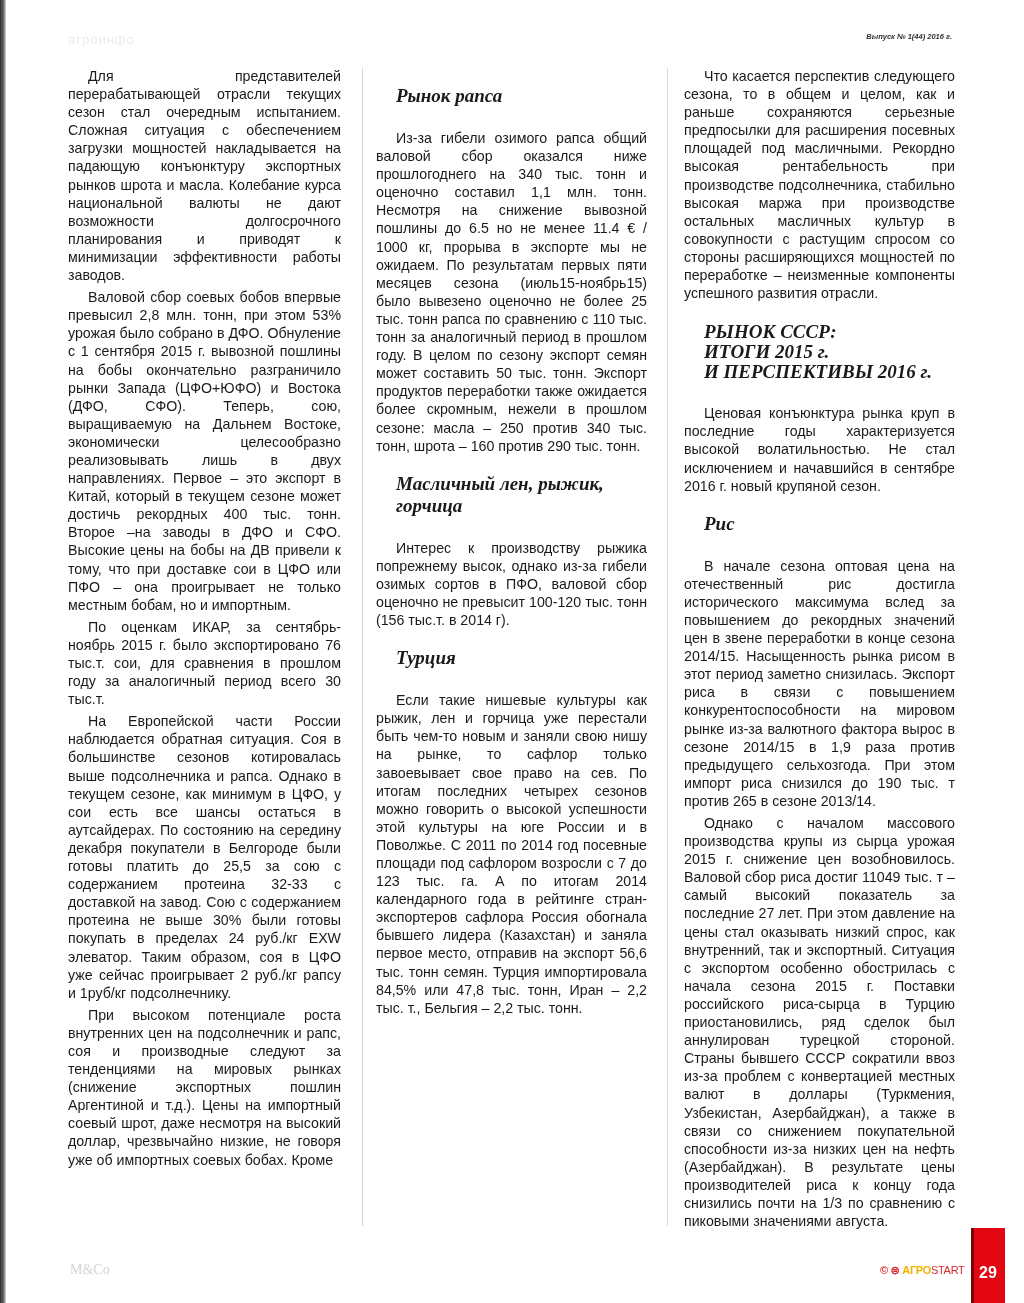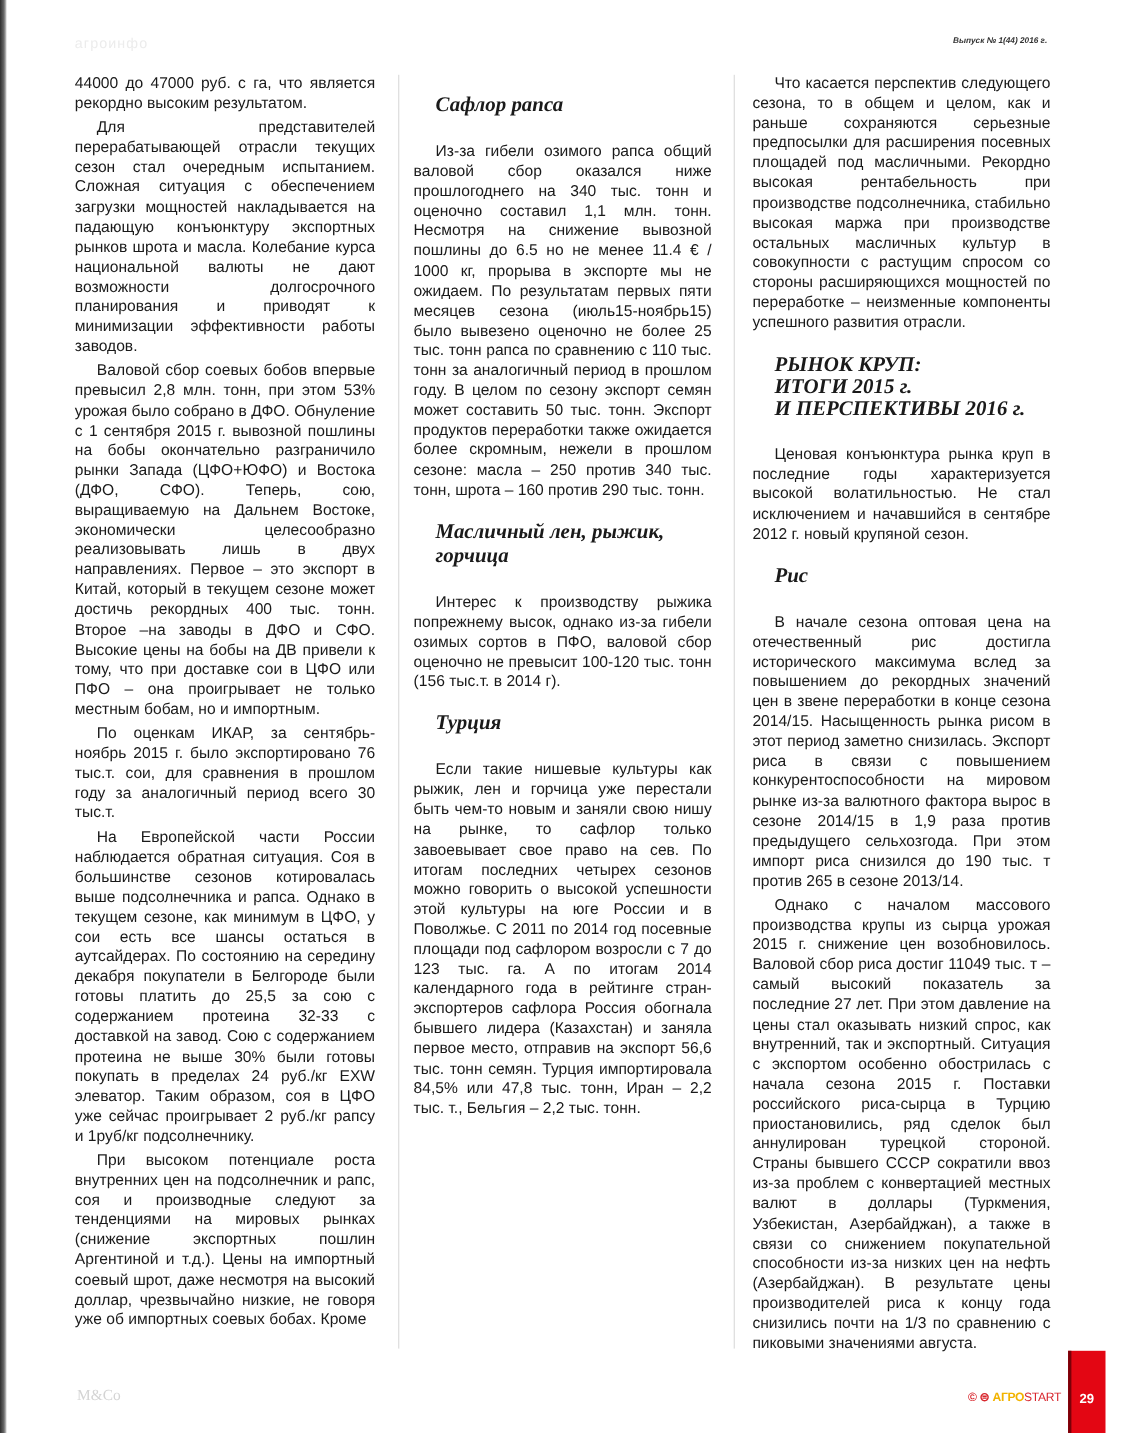--- a/index.html
+++ b/index.html
@@ -55,60 +55,59 @@
     color: #d8262d; letter-spacing: -0.3px;
   }
   .footer-brand .agro { color: #f2b300; }
   .footer-brand .start { color: #d8262d; font-weight: normal; }
   .page-tab {
     position: absolute; left: 971px; top: 1228px; width: 31px; height: 75px;
     background: #e30613; border-left: 3px solid #7a0008;
   }
   .page-num {
     position: absolute; left: 976px; top: 1264px; width: 24px; text-align: center;
-    color: #fff; font-weight: bold; font-size: 12px;
+    color: #fff; font-weight: bold; font-size: 16px;
   }
 </style>
 </head>
 <body>
 
 <div class="spine"></div>
 
 <div class="header-logo">агроинфо</div>
 <div class="issue">Выпуск № 1(44) 2016 г.</div>
 
 <div class="divider d1"></div>
 <div class="divider d2"></div>
 
 <div class="col col1">
-  <p class="noindent">44000 до 47000 руб. с га, что является рекордно высоким результатом.</p>
   <p>Для представителей перерабатывающей отрасли текущих сезон стал очередным испытанием. Сложная ситуация с обеспечением загрузки мощностей накладывается на падающую конъюнктуру экспортных рынков шрота и масла. Колебание курса национальной валюты не дают возможности долгосрочного планирования и приводят к минимизации эффективности работы заводов.</p>
   <p>Валовой сбор соевых бобов впервые превысил 2,8 млн. тонн, при этом 53% урожая было собрано в ДФО. Обнуление с 1 сентября 2015 г. вывозной пошлины на бобы окончательно разграничило рынки Запада (ЦФО+ЮФО) и Востока (ДФО, СФО). Теперь, сою, выращиваемую на Дальнем Востоке, экономически целесообразно реализовывать лишь в двух направлениях. Первое – это экспорт в Китай, который в текущем сезоне может достичь рекордных 400 тыс. тонн. Второе –на заводы в ДФО и СФО. Высокие цены на бобы на ДВ привели к тому, что при доставке сои в ЦФО или ПФО – она проигрывает не только местным бобам, но и импортным.</p>
   <p>По оценкам ИКАР, за сентябрь-ноябрь 2015 г. было экспортировано 76 тыс.т. сои, для сравнения в прошлом году за аналогичный период всего 30 тыс.т.</p>
   <p>На Европейской части России наблюдается обратная ситуация. Соя в большинстве сезонов котировалась выше подсолнечника и рапса. Однако в текущем сезоне, как минимум в ЦФО, у сои есть все шансы остаться в аутсайдерах. По состоянию на середину декабря покупатели в Белгороде были готовы платить до 25,5 за сою с содержанием протеина 32-33 с доставкой на завод. Сою с содержанием протеина не выше 30% были готовы покупать в пределах 24 руб./кг EXW элеватор. Таким образом, соя в ЦФО уже сейчас проигрывает 2 руб./кг рапсу и 1руб/кг подсолнечнику.</p>
   <p>При высоком потенциале роста внутренних цен на подсолнечник и рапс, соя и производные следуют за тенденциями на мировых рынках (снижение экспортных пошлин Аргентиной и т.д.). Цены на импортный соевый шрот, даже несмотря на высокий доллар, чрезвычайно низкие, не говоря уже об импортных соевых бобах. Кроме</p>
 </div>
 
 <div class="col col2">
-  <h2>Сафлор рапса</h2>
+  <h2>Рынок рапса</h2>
   <p>Из-за гибели озимого рапса общий валовой сбор оказался ниже прошлогоднего на 340 тыс. тонн и оценочно составил 1,1 млн. тонн. Несмотря на снижение вывозной пошлины до 6.5 но не менее 11.4 € / 1000 кг, прорыва в экспорте мы не ожидаем. По результатам первых пяти месяцев сезона (июль15-ноябрь15) было вывезено оценочно не более 25 тыс. тонн рапса по сравнению с 110 тыс. тонн за аналогичный период в прошлом году. В целом по сезону экспорт семян может составить 50 тыс. тонн. Экспорт продуктов переработки также ожидается более скромным, нежели в прошлом сезоне: масла – 250 против 340 тыс. тонн, шрота – 160 против 290 тыс. тонн.</p>
   <h2>Масличный лен, рыжик, горчица</h2>
   <p>Интерес к производству рыжика попрежнему высок, однако из-за гибели озимых сортов в ПФО, валовой сбор оценочно не превысит 100-120 тыс. тонн (156 тыс.т. в 2014 г).</p>
   <h2>Турция</h2>
   <p>Если такие нишевые культуры как рыжик, лен и горчица уже перестали быть чем-то новым и заняли свою нишу на рынке, то сафлор только завоевывает свое право на сев. По итогам последних четырех сезонов можно говорить о высокой успешности этой культуры на юге России и в Поволжье. С 2011 по 2014 год посевные площади под сафлором возросли с 7 до 123 тыс. га. А по итогам 2014 календарного года в рейтинге стран-экспортеров сафлора Россия обогнала бывшего лидера (Казахстан) и заняла первое место, отправив на экспорт 56,6 тыс. тонн семян. Турция импортировала 84,5% или 47,8 тыс. тонн, Иран – 2,2 тыс. т., Бельгия – 2,2 тыс. тонн.</p>
 </div>
 
 <div class="col col3">
   <p>Что касается перспектив следующего сезона, то в общем и целом, как и раньше сохраняются серьезные предпосылки для расширения посевных площадей под масличными. Рекордно высокая рентабельность при производстве подсолнечника, стабильно высокая маржа при производстве остальных масличных культур в совокупности с растущим спросом со стороны расширяющихся мощностей по переработке – неизменные компоненты успешного развития отрасли.</p>
   <h1>
-    <span>РЫНОК КРУП:</span><br>
+    <span>РЫНОК СССР:</span><br>
     <span>ИТОГИ 2015 г.</span><br>
     <span>И ПЕРСПЕКТИВЫ 2016 г.</span>
   </h1>
-  <p>Ценовая конъюнктура рынка круп в последние годы характеризуется высокой волатильностью. Не стал исключением и начавшийся в сентябре 2012 г. новый крупяной сезон.</p>
+  <p>Ценовая конъюнктура рынка круп в последние годы характеризуется высокой волатильностью. Не стал исключением и начавшийся в сентябре 2016 г. новый крупяной сезон.</p>
   <h2>Рис</h2>
   <p>В начале сезона оптовая цена на отечественный рис достигла исторического максимума вслед за повышением до рекордных значений цен в звене переработки в конце сезона 2014/15. Насыщенность рынка рисом в этот период заметно снизилась. Экспорт риса в связи с повышением конкурентоспособности на мировом рынке из-за валютного фактора вырос в сезоне 2014/15 в 1,9 раза против предыдущего сельхозгода. При этом импорт риса снизился до 190 тыс. т против 265 в сезоне 2013/14.</p>
   <p>Однако с началом массового производства крупы из сырца урожая 2015 г. снижение цен возобновилось. Валовой сбор риса достиг 11049 тыс. т – самый высокий показатель за последние 27 лет. При этом давление на цены стал оказывать низкий спрос, как внутренний, так и экспортный. Ситуация с экспортом особенно обострилась с начала сезона 2015 г. Поставки российского риса-сырца в Турцию приостановились, ряд сделок был аннулирован турецкой стороной. Страны бывшего СССР сократили ввоз из-за проблем с конвертацией местных валют в доллары (Туркмения, Узбекистан, Азербайджан), а также в связи со снижением покупательной способности из-за низких цен на нефть (Азербайджан). В результате цены производителей риса к концу года снизились почти на 1/3 по сравнению с пиковыми значениями августа.</p>
 </div>
 
 <div class="footer-sig">M&amp;Co</div>
 
 <div class="footer-brand">
   <span>© ⊜</span>
   <span class="agro">АГРО</span><span class="start">START</span>

